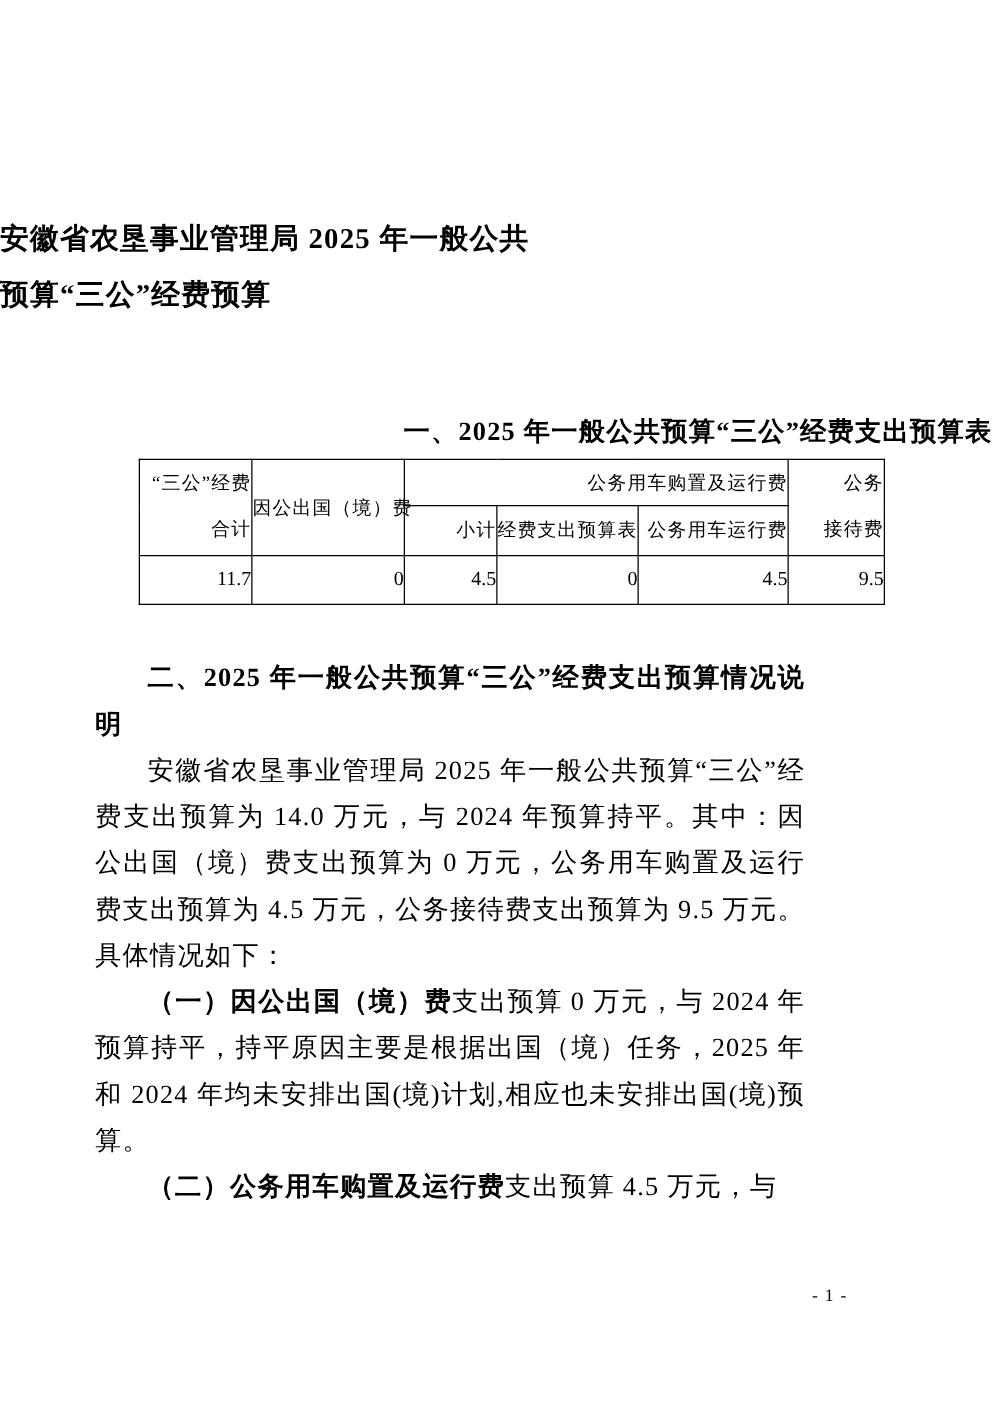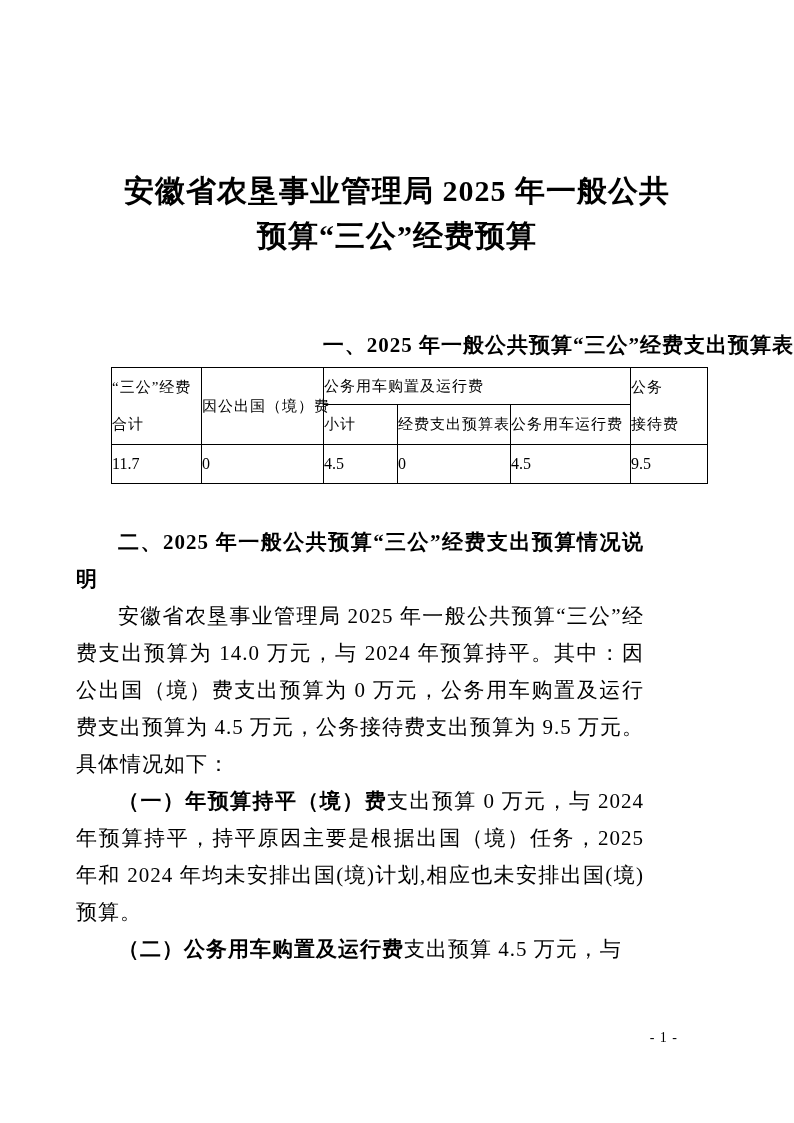--- a/index.html
+++ b/index.html
@@ -11,22 +11,22 @@
     position: relative;
     width: 794px;
     height: 1123px;
     background: #ffffff;
     color: #000000;
     font-family: "Liberation Serif", "DejaVu Serif", serif;
     overflow: hidden;
   }
   .doc-title {
     padding-top: 168px;
-    text-align: center;
-    font-size: 30px;
+    text-align: left;
+    font-size: 23px;
     font-weight: 700;
     line-height: 45px;
     letter-spacing: 1px;
   }
   .section1-heading {
     margin-top: 69px;
     text-align: right;
     font-size: 21px;
     font-weight: 700;
     line-height: 37px;
@@ -41,21 +41,21 @@
     letter-spacing: 4px;
   }
   table.budget-table {
     margin: 3px 0 0 111px;
     width: 596px;
     border-collapse: collapse;
     table-layout: fixed;
   }
   table.budget-table td {
     border: 1.5px solid #000000;
-    text-align: left;
+    text-align: right;
     vertical-align: middle;
     font-size: 15px;
     letter-spacing: 1px;
     padding: 0;
     white-space: nowrap;
   }
   table.budget-table tr.hdr-row-1 td { height: 36px; }
   table.budget-table tr.hdr-row-2 td { height: 39px; }
   table.budget-table tr.data-row td {
     height: 38px;
@@ -135,19 +135,19 @@
         <td>0</td>
         <td>4.5</td>
         <td>9.5</td>
       </tr>
     </tbody>
   </table>
 
   <div class="body-text">
     <p class="section2-heading">二、2025 年一般公共预算“三公”经费支出预算情况说明</p>
     <p>安徽省农垦事业管理局 2025 年一般公共预算“三公”经费支出预算为 14.0 万元，与 2024 年预算持平。其中：因公出国（境）费支出预算为 0 万元，公务用车购置及运行费支出预算为 4.5 万元，公务接待费支出预算为 9.5 万元。具体情况如下：</p>
-    <p><span class="lead-bold">（一）年预算持平（境）费</span><span>支出预算 0 万元，与 2024 年预算持平，持平原因主要是根据出国（境）任务，2025 年和 2024 年均未安排出国(境)计划,相应也未安排出国(境)预算。</span></p>
+    <p><span class="lead-bold">（一）因公出国（境）费</span><span>支出预算 0 万元，与 2024 年预算持平，持平原因主要是根据出国（境）任务，2025 年和 2024 年均未安排出国(境)计划,相应也未安排出国(境)预算。</span></p>
     <p><span class="lead-bold">（二）公务用车购置及运行费</span><span>支出预算 4.5 万元，与</span></p>
   </div>
 
   <div class="page-number">- 1 -</div>
 
 </div>
 
 </body></html>

